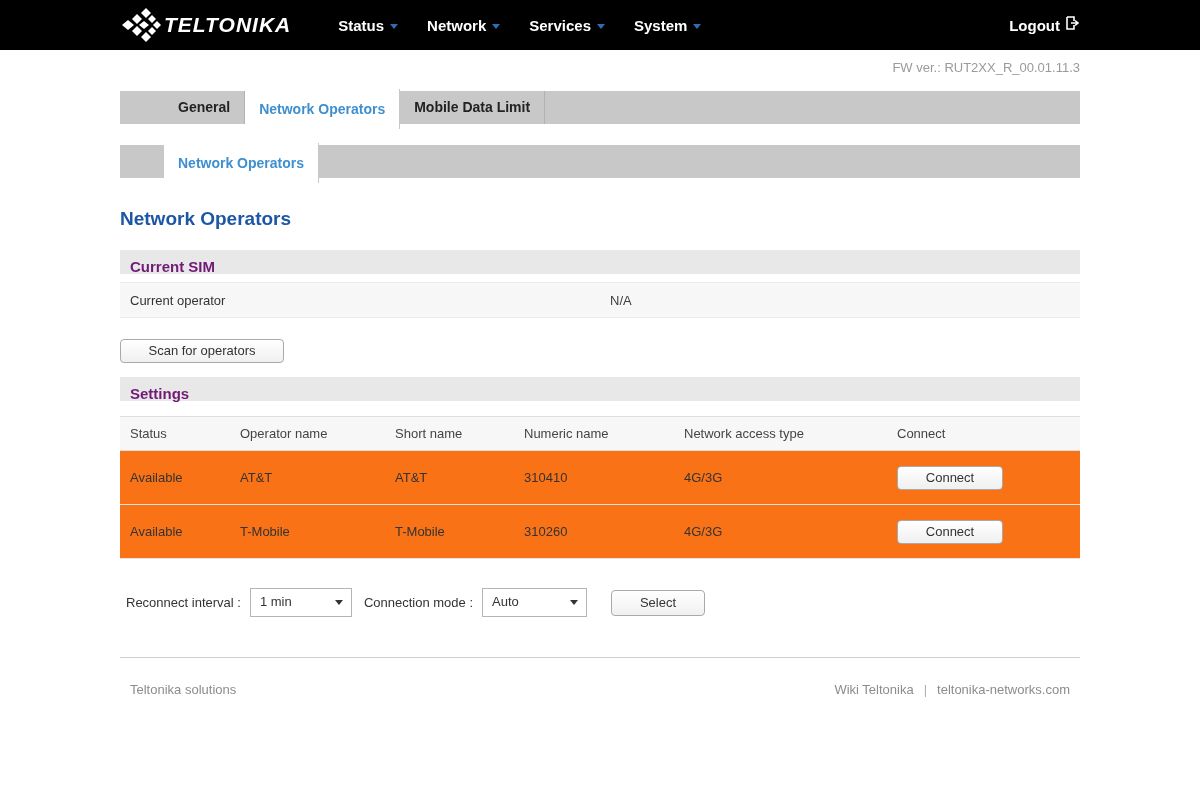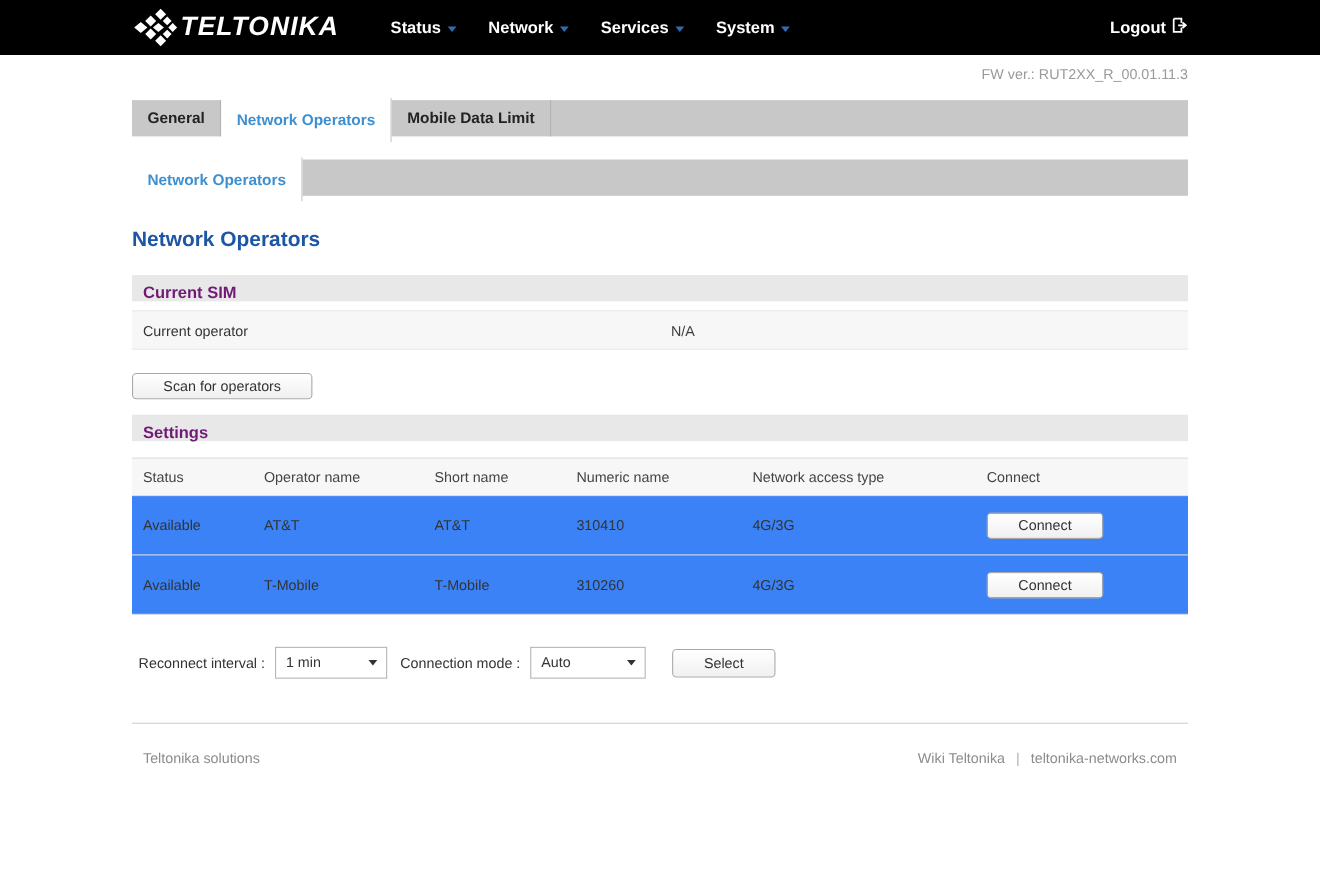--- a/index.html
+++ b/index.html
@@ -6,36 +6,36 @@
   html,body { width:1200px; height:800px; background:#ffffff;
               font-family:"Liberation Sans", sans-serif; color:#333; overflow:hidden; }
 
   .container { width:960px; margin-left:120px; }
 
   
   .navbar { height:50px; background:#000; }
   .navbar-inner { width:960px; margin-left:120px; height:50px; display:flex; align-items:center; }
   .brand { display:flex; align-items:center; cursor:pointer; }
   .brand svg { display:block; }
-  .brand-text { color:#fff; font-size:24px; font-weight:bold; font-style:italic;
+  .brand-text { color:#fff; font-size:21px; font-weight:bold; font-style:italic;
                 letter-spacing:1px; margin-left:2px; }
   .nav-items { display:flex; align-items:center; margin-left:47px; }
   .nav-item { display:flex; align-items:center; margin-right:29px; cursor:pointer; }
   .nav-item .lbl { color:#fff; font-size:15px; font-weight:bold; }
   .caret { width:0; height:0; border-left:4px solid transparent; border-right:4px solid transparent;
            border-top:5px solid #2e6db4; margin-left:6px; margin-top:2px; }
   .logout { margin-left:auto; display:flex; align-items:center; cursor:pointer; }
   .logout .lbl { color:#fff; font-size:15px; font-weight:bold; margin-right:4px; }
 
   
   .fw-version { text-align:right; font-size:13px; color:#9a9a9a; margin-top:10px; height:16px; }
 
   
   .tabstrip { background:#c8c8c8; height:33px; display:flex; align-items:flex-start;
-              margin-top:15px; position:relative; }
+              margin-top:15px; position:relative;padding-left:44px; }
   .tabstrip.second { margin-top:21px; }
   .tab { height:33px; line-height:33px; padding:0 14px; font-size:14px; font-weight:bold;
          color:#222; border-right:1px solid #b2b2b2; cursor:pointer; white-space:nowrap; }
   .tab.active { background:#fff; color:#3e8fd0; height:40px; line-height:40px;
                 position:relative; top:-2px; z-index:2; border-right:1px solid #c8c8c8; }
 
   
   .page-title { color:#1d56a5; font-size:19px; font-weight:bold; margin-top:30px; }
 
   
@@ -56,21 +56,21 @@
   .btn-connect { width:106px; height:24px; line-height:22px; }
   .btn-select { width:94px; height:26px; line-height:24px; margin-left:12px; }
 
   
   .op-table { margin-top:15px; }
   .t-head { display:grid; grid-template-columns:110px 155px 129px 160px 213px 1fr;
             padding-left:10px; height:35px; align-items:center; background:#f7f7f7;
             border-top:1px solid #dedede; border-bottom:1px solid #dedede;
             font-size:13px; color:#444; }
   .t-row { display:grid; grid-template-columns:110px 155px 129px 160px 213px 1fr;
-           padding-left:10px; height:54px; align-items:center; background:#3b82f6;
+           padding-left:10px; height:54px; align-items:center; background:#f97316;
            border-bottom:1px solid #e4e4e4; font-size:13px; color:#333; }
 
   
   .controls { margin-top:29px; display:flex; align-items:center; font-size:13px; color:#333;
               padding-left:6px; }
   .ctl-label { margin-right:9px; }
   .selectbox { position:relative; width:102px; height:29px; border:1px solid #b5b5b5;
                background:#fff; line-height:25px; padding-left:9px; font-size:13px;
                margin-right:12px; cursor:pointer; }
   .selectbox.mode { width:105px; }

